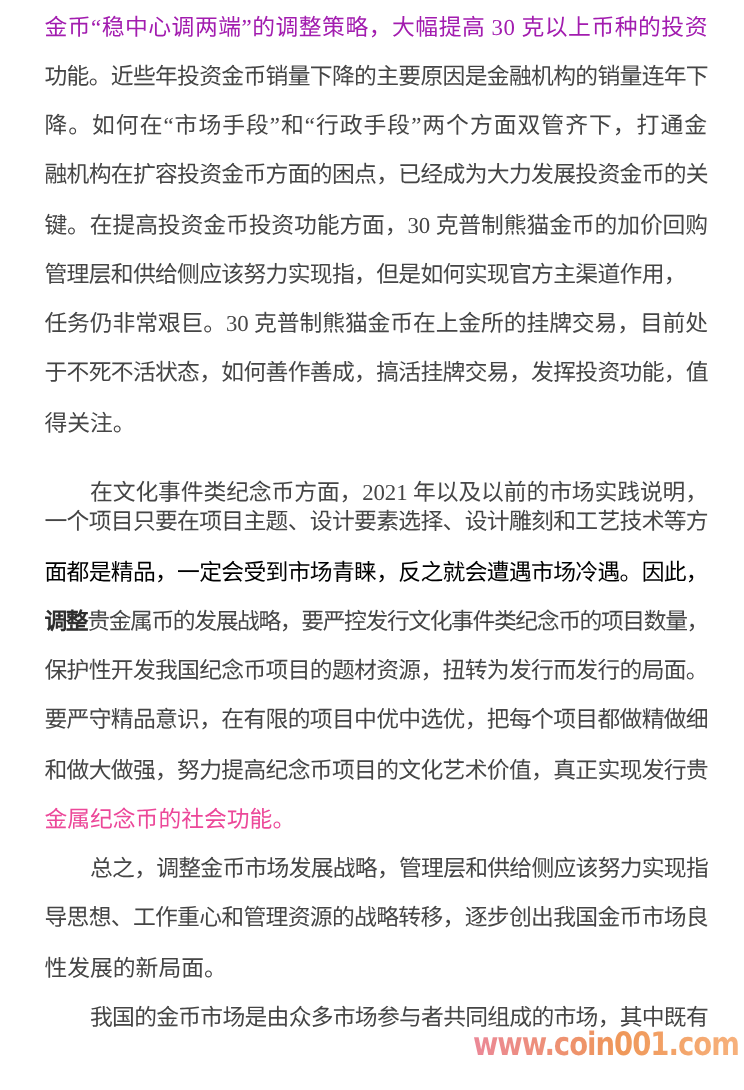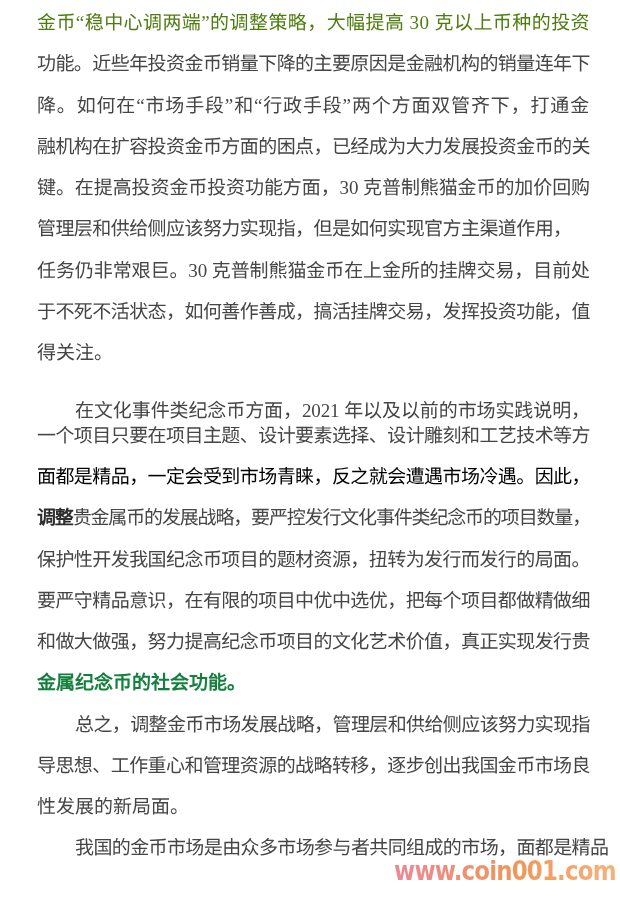--- a/index.html
+++ b/index.html
@@ -60,21 +60,21 @@
     transform: scaleX(0.85);
     transform-origin: right center;
     pointer-events: none;
   }
 </style>
 </head>
 <body>
 
 <div id="screen">
   <div id="text-area">
-      <div class="line" style="color: #4d7c0f; align-items: center;">
+      <div class="line" style="color: #a21caf; align-items: center;">
         <span class="seg-wrap" style="letter-spacing: 0.425781px;"><span class="seg">金币“稳中心调两端”的调整策略，大幅提高 30 克以上币种的投资</span></span>
       </div>
       <div class="line" style="color: rgb(69, 69, 69);">
         <span class="seg-wrap" style="letter-spacing: -0.567187px;"><span class="seg">功能。近些年投资金币销量下降的主要原因是金融机构的销量连年下</span></span>
       </div>
       <div class="line" style="color: rgb(69, 69, 69);">
         <span class="seg-wrap" style="letter-spacing: 0.842187px;"><span class="seg">降。如何在“市场手段”和“行政手段”两个方面双管齐下，打通金</span></span>
       </div>
       <div class="line" style="color: rgb(69, 69, 69);">
         <span class="seg-wrap" style="letter-spacing: -0.567187px;"><span class="seg">融机构在扩容投资金币方面的困点，已经成为大力发展投资金币的关</span></span>
@@ -108,30 +108,30 @@
       </div>
       <div class="line" style="color: rgb(69, 69, 69);">
         <span class="seg-wrap" style="letter-spacing: -0.567187px;"><span class="seg">保护性开发我国纪念币项目的题材资源，扭转为发行而发行的局面。</span></span>
       </div>
       <div class="line" style="color: rgb(69, 69, 69);">
         <span class="seg-wrap" style="letter-spacing: -0.567187px;"><span class="seg">要严守精品意识，在有限的项目中优中选优，把每个项目都做精做细</span></span>
       </div>
       <div class="line" style="color: rgb(69, 69, 69);">
         <span class="seg-wrap" style="letter-spacing: -0.567187px;"><span class="seg">和做大做强，努力提高纪念币项目的文化艺术价值，真正实现发行贵</span></span>
       </div>
-      <div class="line" style="color: #15803d; font-weight: bold;">
+      <div class="line" style="color: #ec4899;">
         <span class="seg-wrap" style="letter-spacing: 0px;"><span class="seg">金属纪念币的社会功能。</span></span>
       </div>
       <div class="line indent" style="color: rgb(69, 69, 69);">
         <span class="seg-wrap" style="letter-spacing: -0.607701px;"><span class="seg">总之，调整金币市场发展战略，管理层和供给侧应该努力实现指</span></span>
       </div>
       <div class="line" style="color: rgb(69, 69, 69);">
         <span class="seg-wrap" style="letter-spacing: -0.567187px;"><span class="seg">导思想、工作重心和管理资源的战略转移，逐步创出我国金币市场良</span></span>
       </div>
       <div class="line" style="color: rgb(69, 69, 69);">
         <span class="seg-wrap" style="letter-spacing: 0px;"><span class="seg">性发展的新局面。</span></span>
       </div>
       <div class="line indent" style="color: rgb(69, 69, 69);">
-        <span class="seg-wrap" style="letter-spacing: -0.607701px;"><span class="seg">我国的金币市场是由众多市场参与者共同组成的市场，面都是精品</span></span>
+        <span class="seg-wrap" style="letter-spacing: -0.607701px;"><span class="seg">我国的金币市场是由众多市场参与者共同组成的市场，其中既有</span></span>
       </div>
     </div>
   <div class="watermark" style="background: linear-gradient(90deg, rgb(233, 123, 140) 0%, rgb(238, 140, 70) 55%, rgb(246, 169, 110) 100%) text;">www.coin001.com</div>
 </div>
 
 </body></html>

